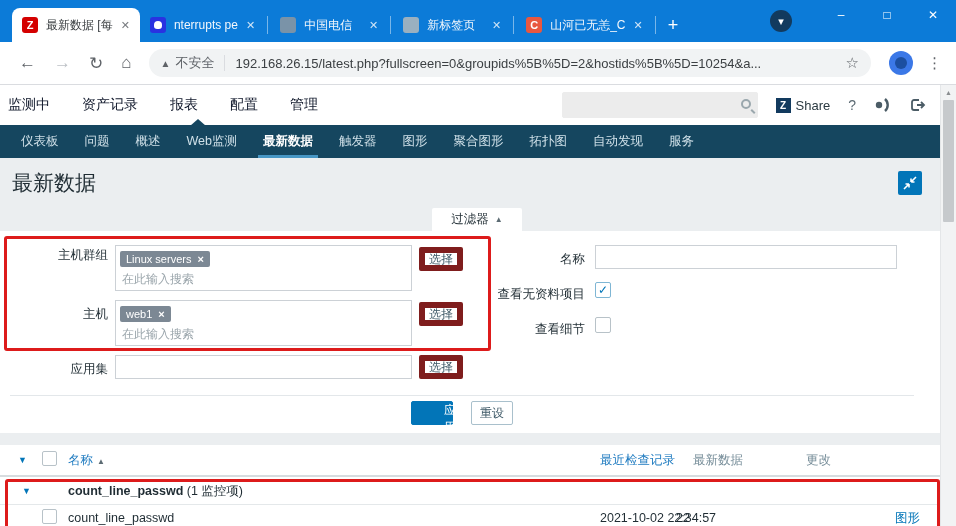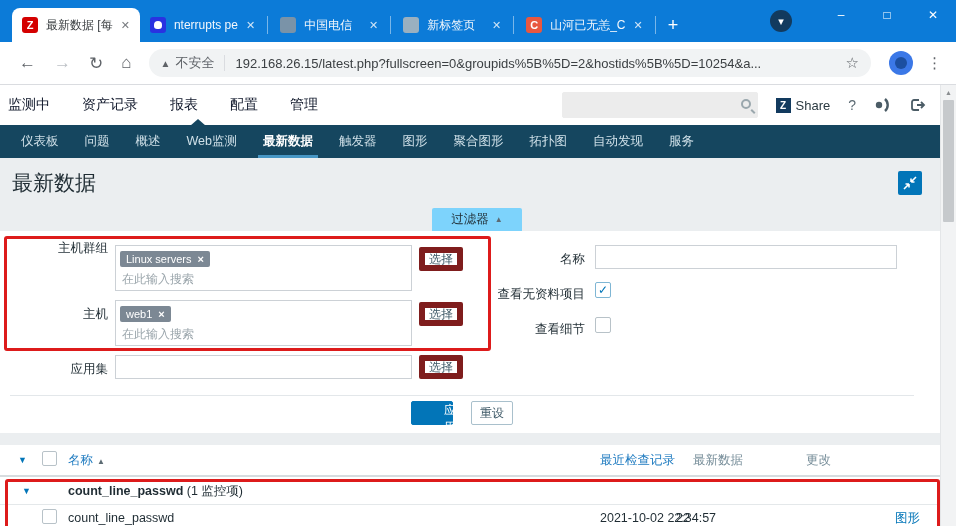--- a/index.html
+++ b/index.html
@@ -61,21 +61,21 @@
   .zbx-subnav .item { color:#cfe0e8; font-size:12.5px; display:flex; align-items:center; padding:0 11px; position:relative; }
   .zbx-subnav .item.active { color:#fff; font-weight:bold; }
   .zbx-subnav .item.active::after { content:""; position:absolute; left:6px; right:6px; bottom:0; height:3px; background:#4796c4; }
 
   
   .content { position:relative; height:368px; }
   .page-header { height:50px; display:flex; align-items:center; padding:0 12px; }
   .page-title { font-size:21px; color:#1f2c33; }
   .kiosk-btn { margin-left:auto; width:24px; height:24px; background:#0275b8; border-radius:2px; margin-right:22px; display:flex; align-items:center; justify-content:center; }
   .filter-tab-row { height:23px; position:relative; }
-  .filter-tab { position:absolute; left:432px; top:0; width:90px; height:23px; background:#7dd3fc; border-radius:2px 2px 0 0; display:flex; align-items:center; justify-content:center; gap:6px; font-size:12.5px; color:#1f2c33; }
+  .filter-tab { position:absolute; left:432px; top:0; width:90px; height:23px; background:#ffffff; border-radius:2px 2px 0 0; display:flex; align-items:center; justify-content:center; gap:6px; font-size:12.5px; color:#1f2c33; }
   .filter-tab .arr { font-size:8px; color:#5c6b73; }
 
   .filter-panel { position:relative; height:202px; background:#fff; width:940px; }
   .flabel { position:absolute; font-size:12.5px; color:#1f2c33; text-align:right; }
   .ms-box { position:absolute; left:115px; width:297px; height:46px; border:1px solid #ccd1d6; background:#fff; padding:3px 4px; }
   .chip { display:inline-flex; align-items:center; gap:6px; background:#7c8894; color:#fff; font-size:11px; padding:2px 6px; border-radius:2px; }
   .chip .x { font-weight:bold; font-size:11px; }
   .ms-ph { font-size:12px; color:#9aa5ab; margin-top:4px; padding-left:2px; }
   .sel-btn { position:absolute; left:419px; width:44px; height:24px; background:#fff; border:6px solid #7f1d1d; border-radius:2px; font-size:12px; color:#3d5866; display:flex; align-items:center; justify-content:center; }
   .txt-input { position:absolute; height:24px; border:1px solid #ccd1d6; background:#fff; font-size:12px; padding:0 5px; outline:none; }
@@ -227,21 +227,21 @@
 
   <div class="filter-tab-row">
     <div class="filter-tab">
       <span>过滤器</span>
       <span class="arr">▲</span>
     </div>
   </div>
 
   <div class="filter-panel">
 
-    <span class="flabel" style="left:0; width:108px; top:9px;padding-left:48px;">主机群组</span>
+    <span class="flabel" style="left:0; width:108px; top:16px;padding-left:48px;">主机群组</span>
     <div class="ms-box" style="top:14px;">
       <span class="chip">
         <span>Linux servers</span>
         <span class="x">×</span>
       </span>
       <div class="ms-ph">在此输入搜索</div>
     </div>
     <button class="sel-btn" style="top:16px;">选择</button>
 
     <span class="flabel" style="left:0; width:108px; top:75px;">主机</span>

